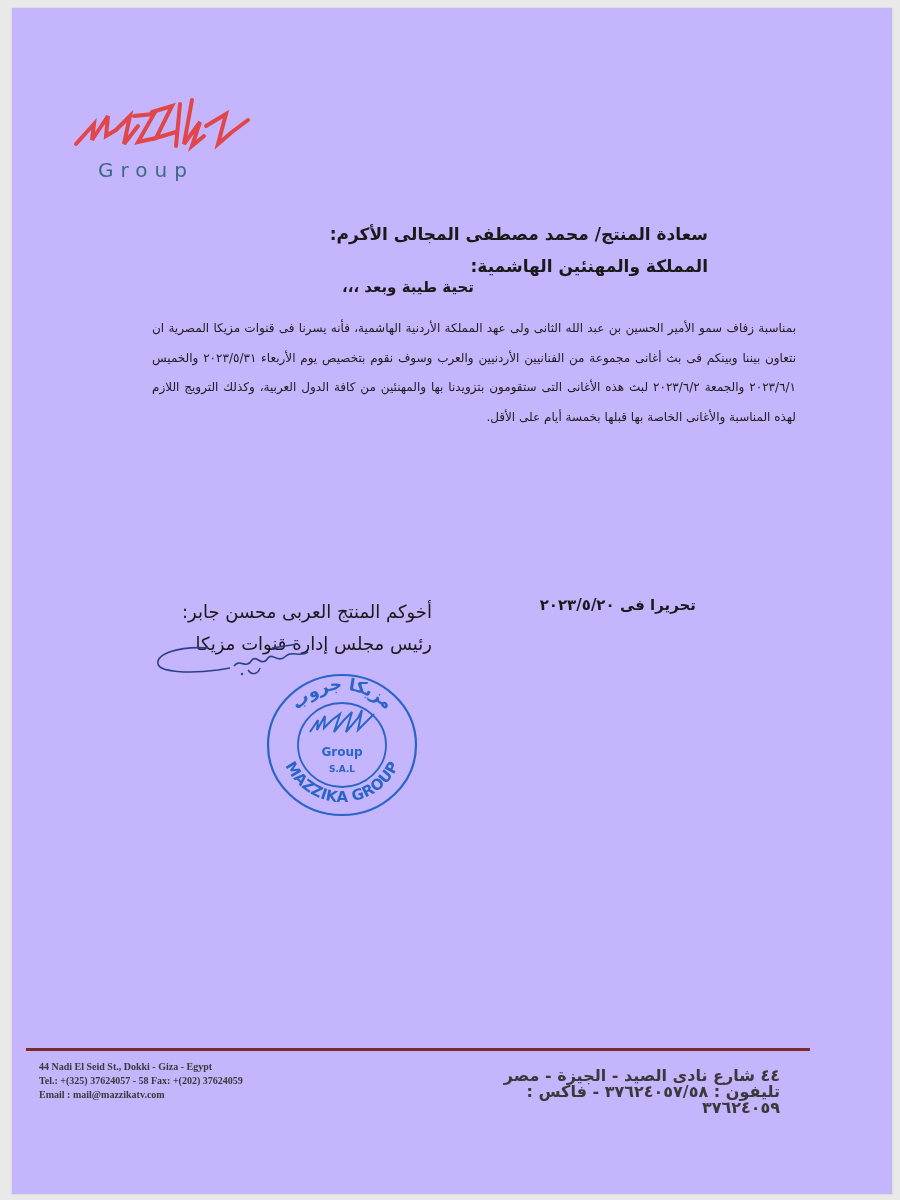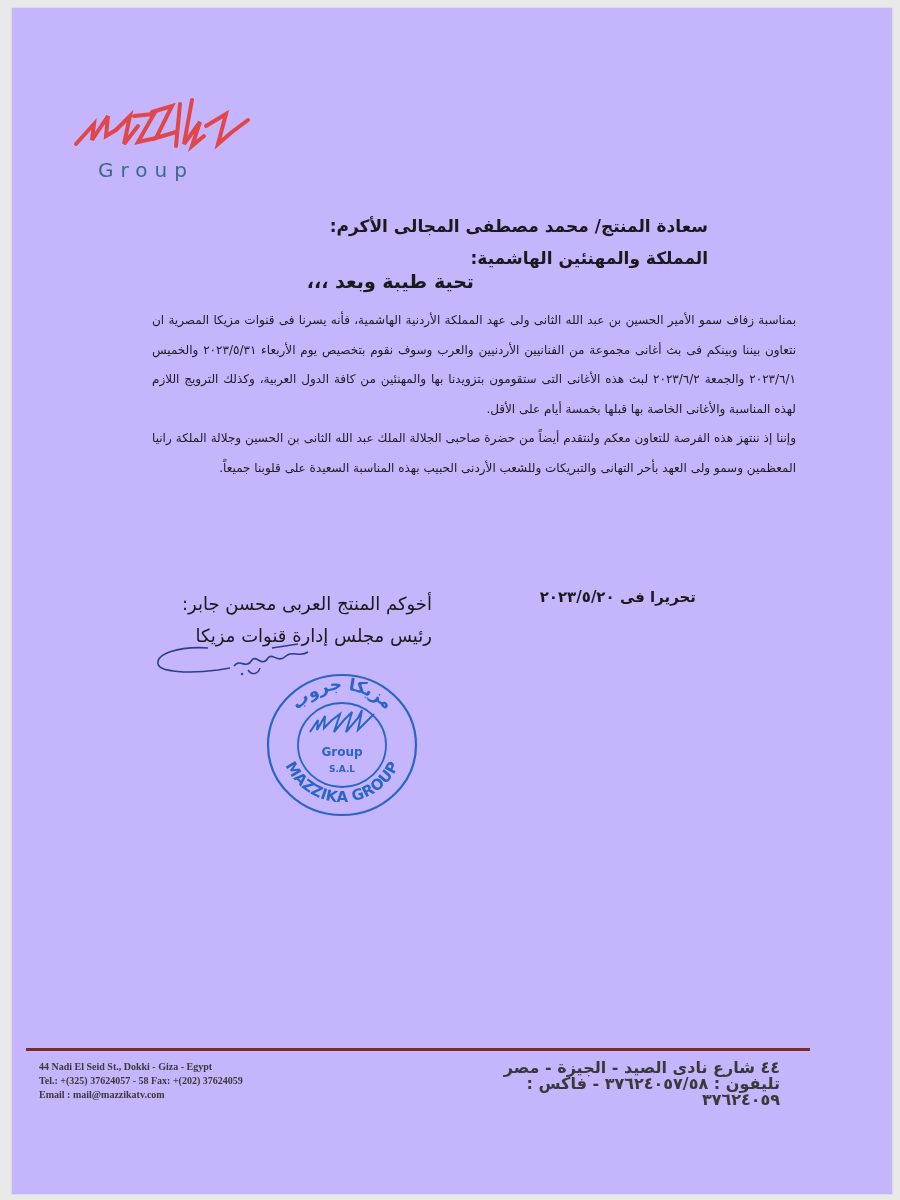--- a/index.html
+++ b/index.html
@@ -13,29 +13,29 @@
       position: absolute; left: 12px; top: 8px; width: 880px; height: 1186px;
       background: #c4b5fd;
       box-shadow: 0 0 2px rgba(0,0,0,0.15);
     }
     .logo { position: absolute; left: 60px; top: 78px; width: 180px; height: 110px; }
     .logo-group {
       position: absolute; left: 86px; top: 150px;
       font-family: "DejaVu Sans", sans-serif; font-size: 20px; letter-spacing: 7px;
       color: #3d6a85;
     }
-    .rtl { direction: rtl; text-align: right; unicode-bidi: embed; }
+    .rtl { direction: rtl; text-align: right; unicode-bidi: embed; margin-top: 8px; }
     .addressee {
       position: absolute; right: 184px; top: 202px; width: 520px;
       font-family: "DejaVu Sans", sans-serif; font-weight: bold; font-size: 17px; color: #1a1a1a;
       line-height: 32px;
     }
     .greeting {
       position: absolute; right: 418px; top: 262px; width: 300px;
-      font-weight: bold; font-size: 19px; color: #1a1a1a;
+      font-weight: bold; font-size: 15px; color: #1a1a1a;
     }
     .body-text {
       position: absolute; left: 140px; top: 298px; width: 644px;
       font-size: 12px; line-height: 29.5px; color: #1c1c1c;
       text-align: justify; text-align-last: right;
     }
     .body-text p { margin: 0; }
     .date-line {
       position: absolute; right: 196px; top: 580px; width: 300px;
       font-weight: bold; font-size: 15px; color: #1a1a1a;
@@ -80,21 +80,20 @@
 
   <div class="addressee rtl">
     <div>سعادة المنتج/ محمد مصطفى المجالى الأكرم:</div>
     <div>المملكة والمهنئين الهاشمية:</div>
   </div>
 
   <div class="greeting rtl">تحية طيبة وبعد ،،،</div>
 
   <div class="body-text rtl">
     <p>بمناسبة زفاف سمو الأمير الحسين بن عبد الله الثانى ولى عهد المملكة الأردنية الهاشمية، فأنه يسرنا فى قنوات مزيكا المصرية ان نتعاون بيننا وبينكم فى بث أغانى مجموعة من الفنانيين الأردنيين والعرب وسوف نقوم بتخصيص يوم الأربعاء ٢٠٢٣/٥/٣١ والخميس ٢٠٢٣/٦/١ والجمعة ٢٠٢٣/٦/٢ لبث هذه الأغانى التى ستقومون بتزويدنا بها والمهنئين من كافة الدول العربية، وكذلك الترويج اللازم لهذه المناسبة والأغانى الخاصة بها قبلها بخمسة أيام على الأقل.</p>
-    <p>وإننا إذ ننتهز هذه الفرصة للتعاون معكم ولنتقدم أيضاً من حضرة صاحبى الجلالة الملك عبد الله الثانى بن الحسين وجلالة الملكة رانيا المعظمين وسمو ولى العهد بأحر التهانى والتبريكات وللشعب الأردنى الحبيب بهذه المناسبة السعيدة على قلوبنا جميعاً.</p>
   </div>
 
   <div class="date-line rtl">تحريرا فى ٢٠٢٣/٥/٢٠</div>
 
   <div class="sign-block rtl">
     <div>أخوكم المنتج العربى محسن جابر:</div>
     <div>رئيس مجلس إدارة قنوات مزيكا</div>
   </div>
 
   <svg class="signature" viewBox="0 0 170 45">

